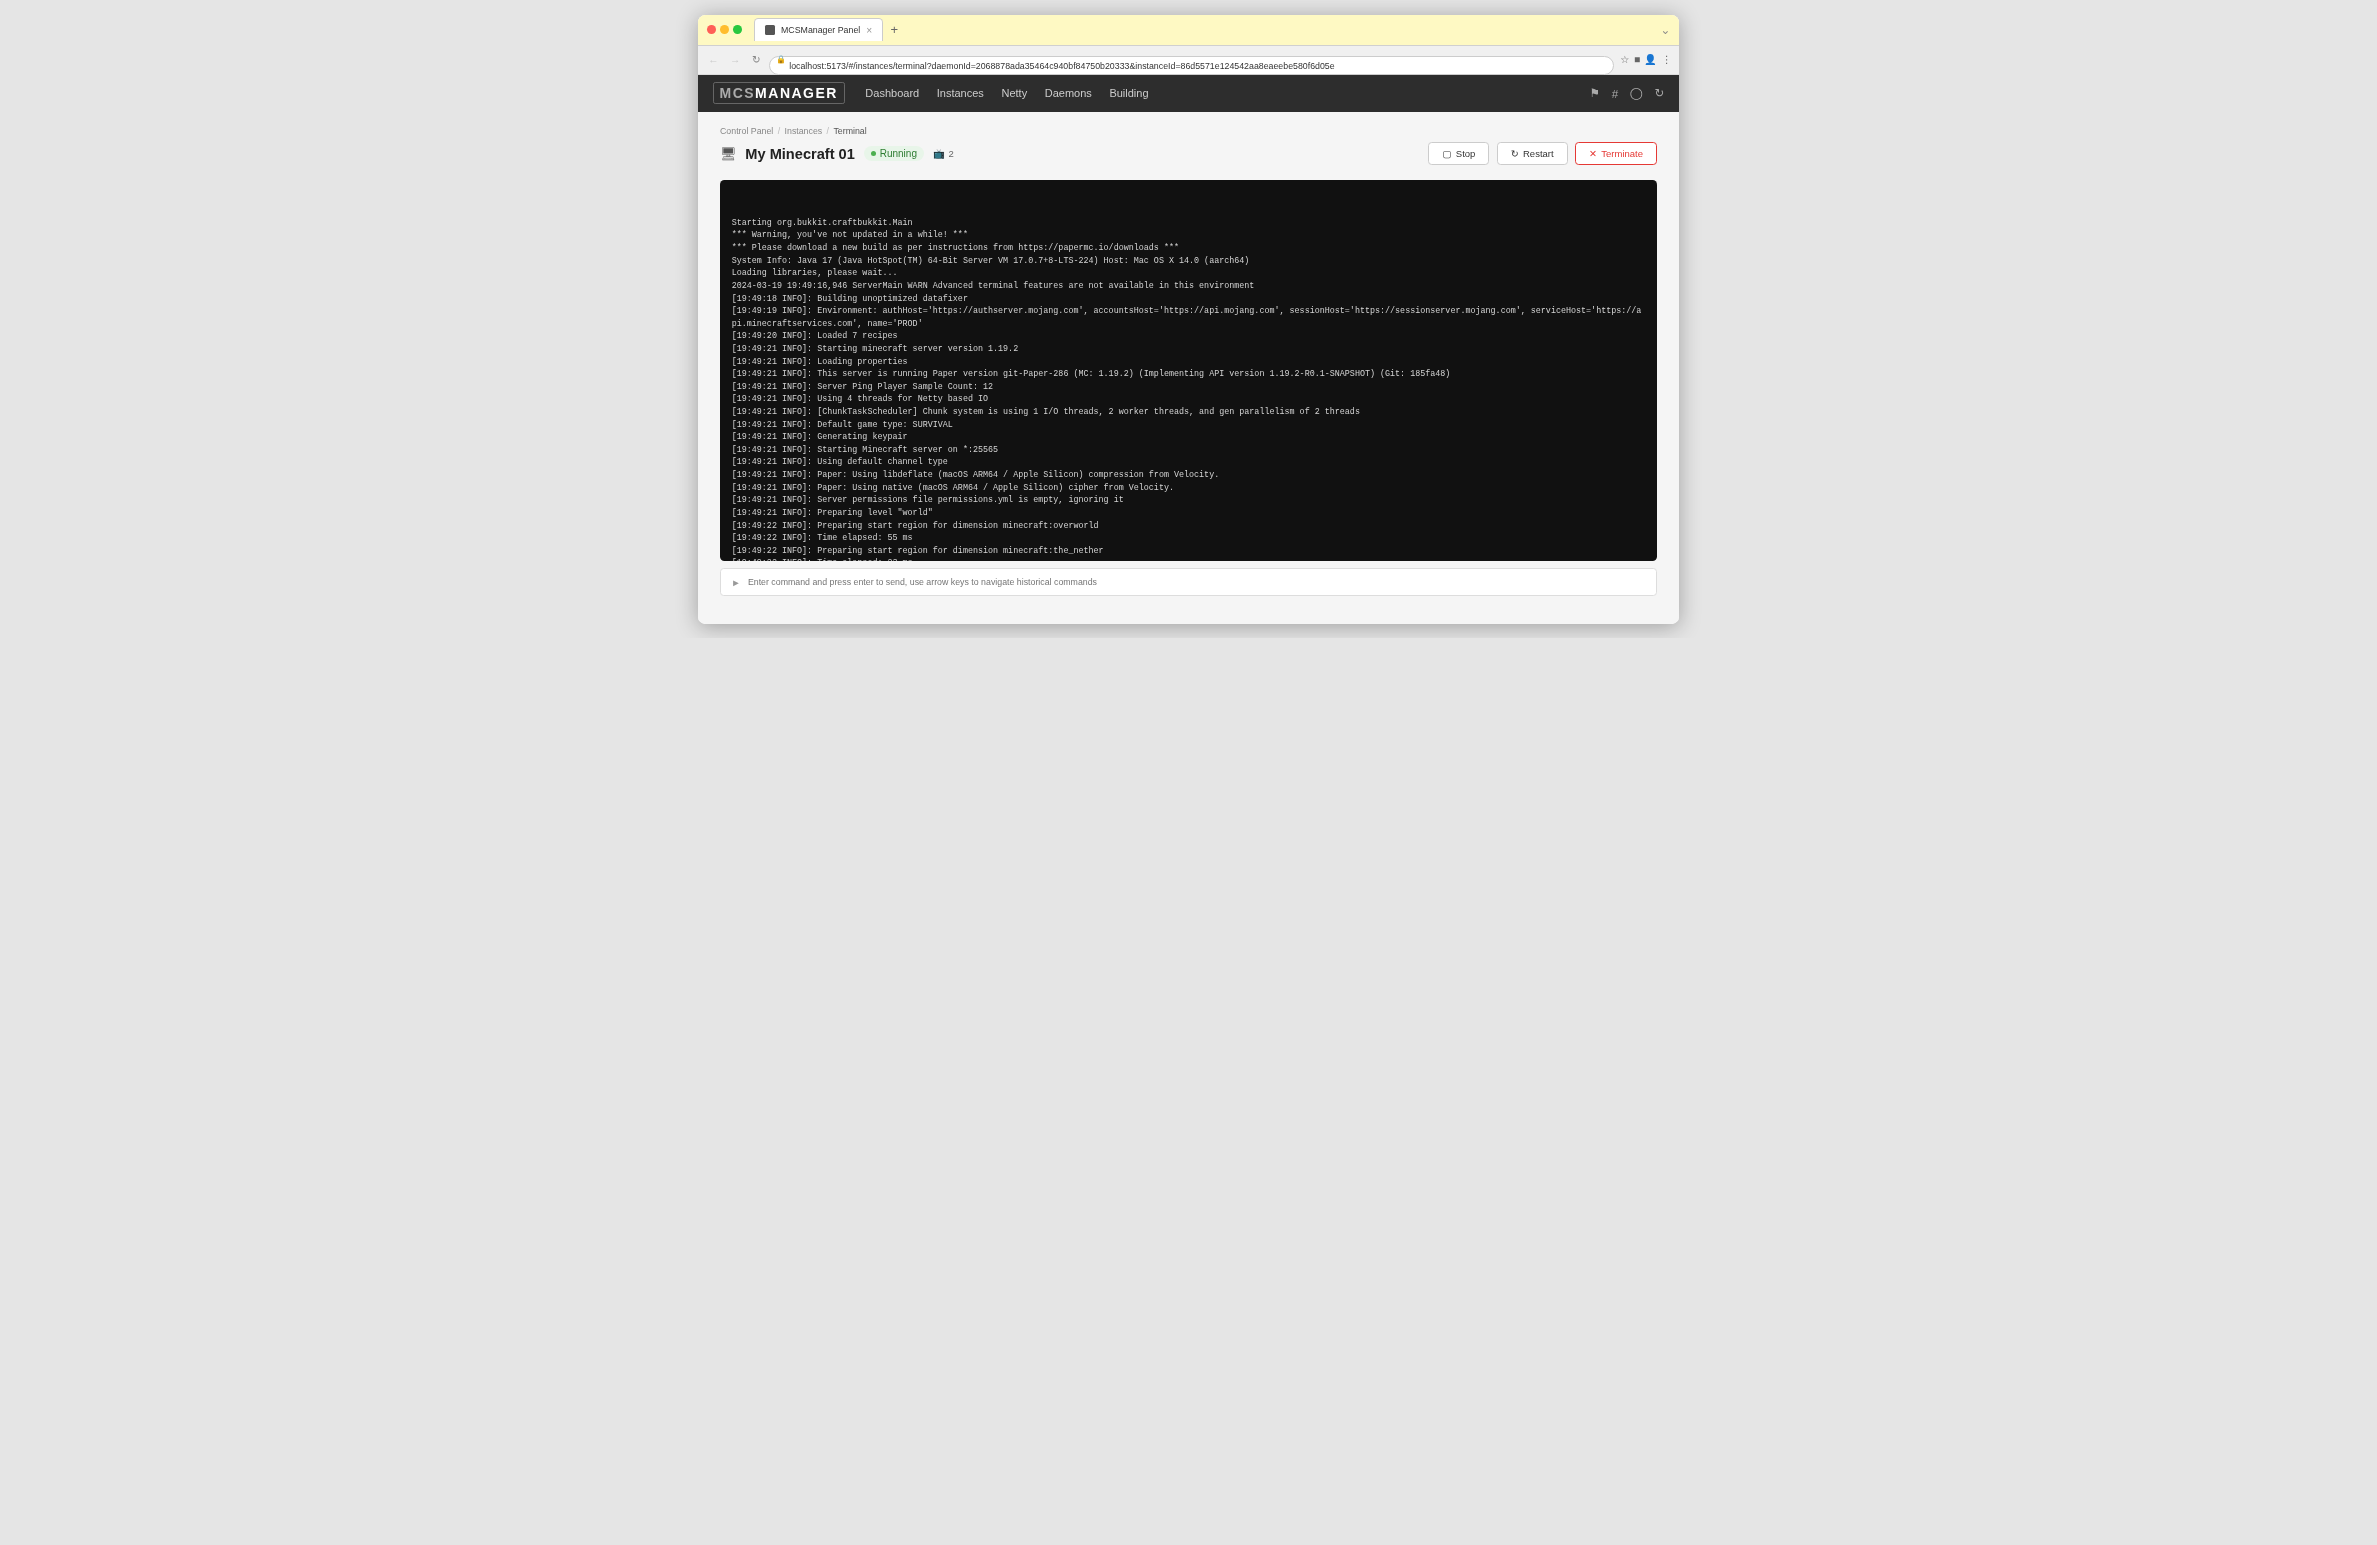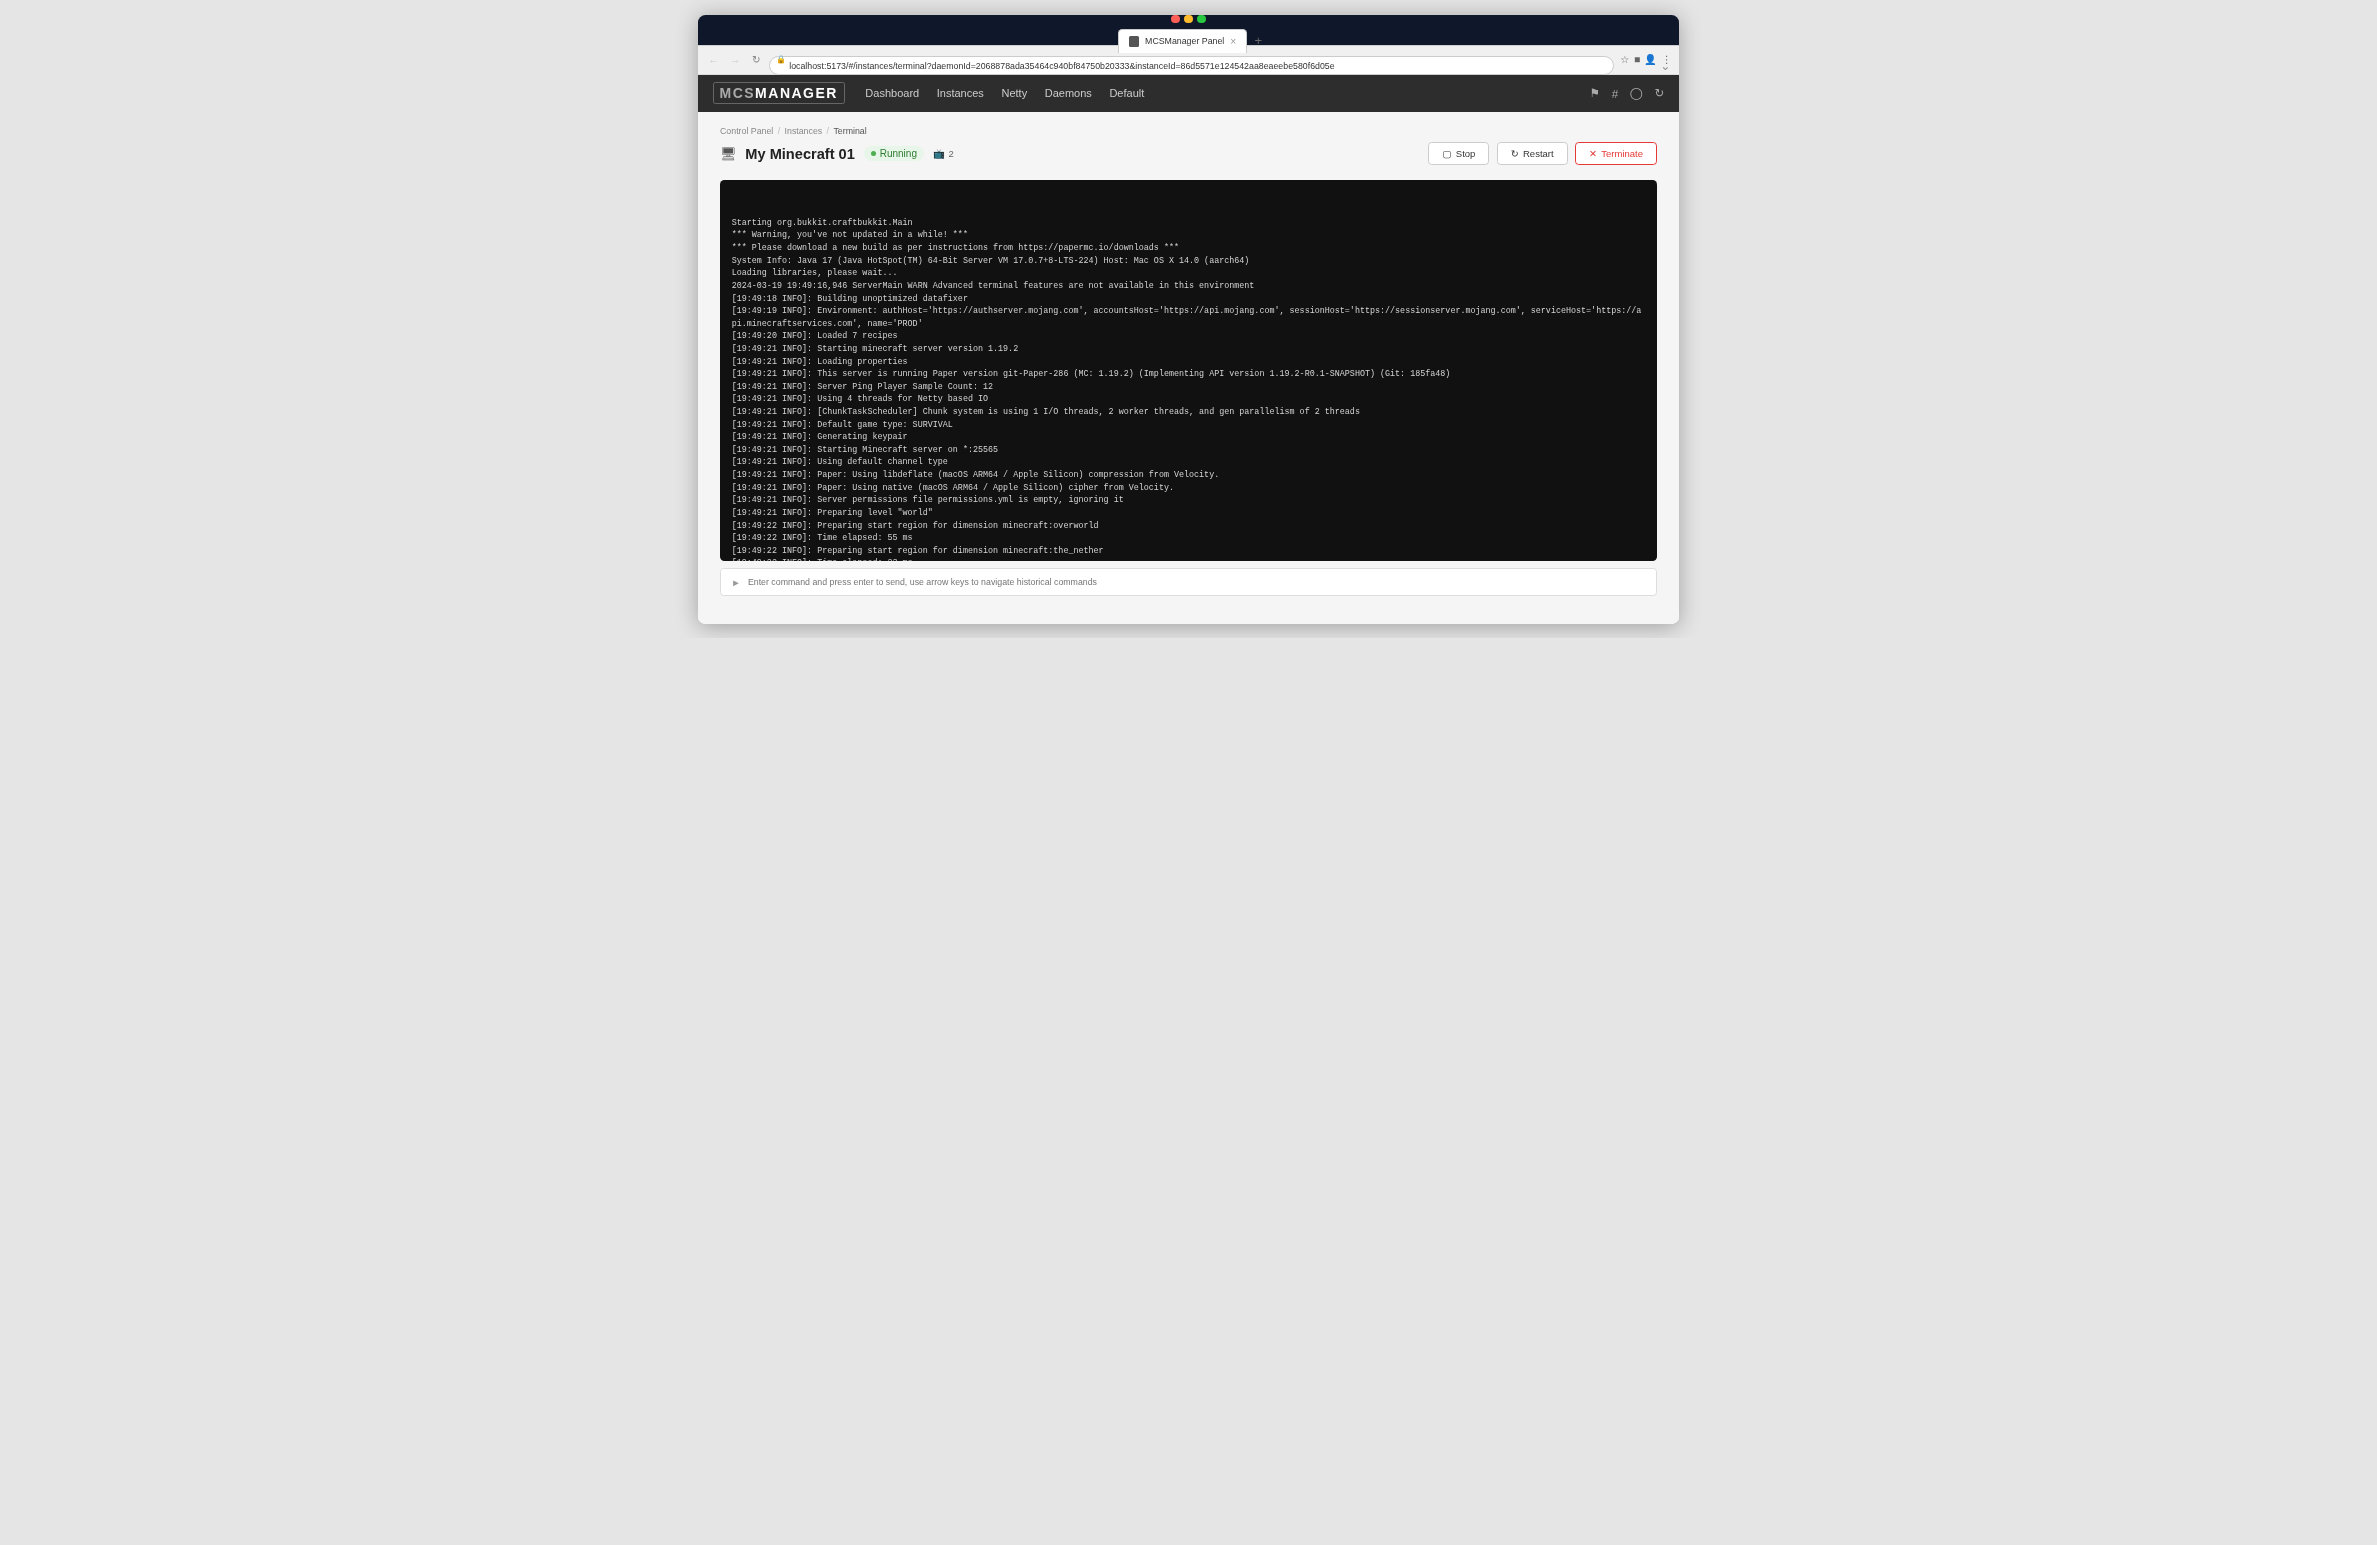--- a/index.html
+++ b/index.html
@@ -11,28 +11,27 @@
     .browser-window {
       width: 981px;
       margin: 14.6px auto;
       background: #fff;
       border-radius: 7.3px;
       box-shadow: 0 2.9px 22px rgba(0,0,0,0.3);
       overflow: hidden;
     }
     
     .title-bar {
-      background: #0f172a;
+      background: #fef9c3;
       height: 31px;
       display: flex;
       align-items: center;
       padding: 0 8.8px;
       border-bottom: 0.7px solid #d0d0d0;
       gap: 5.9px;
-      flex-direction: column;
     }
     .traffic-lights {
       display: flex;
       gap: 4.4px;
       align-items: center;
     }
     .tl {
       width: 8.8px; height: 8.8px;
       border-radius: 50%;
     }
@@ -363,21 +362,21 @@
 
   <div class="app-navbar">
     <div class="brand">
       <span>MCS</span>MANAGER
     </div>
     <nav class="nav-links">
       <a class="nav-link">Dashboard</a>
       <a class="nav-link">Instances</a>
       <a class="nav-link">Netty</a>
       <a class="nav-link">Daemons</a>
-      <a class="nav-link">Default</a>
+      <a class="nav-link">Building</a>
     </nav>
     <div class="nav-right">
       <button class="nav-icon-btn">⚑</button>
       <button class="nav-icon-btn">#</button>
       <button class="nav-icon-btn">◯</button>
       <button class="nav-icon-btn">↻</button>
     </div>
   </div>
 
   <div class="page-content">

